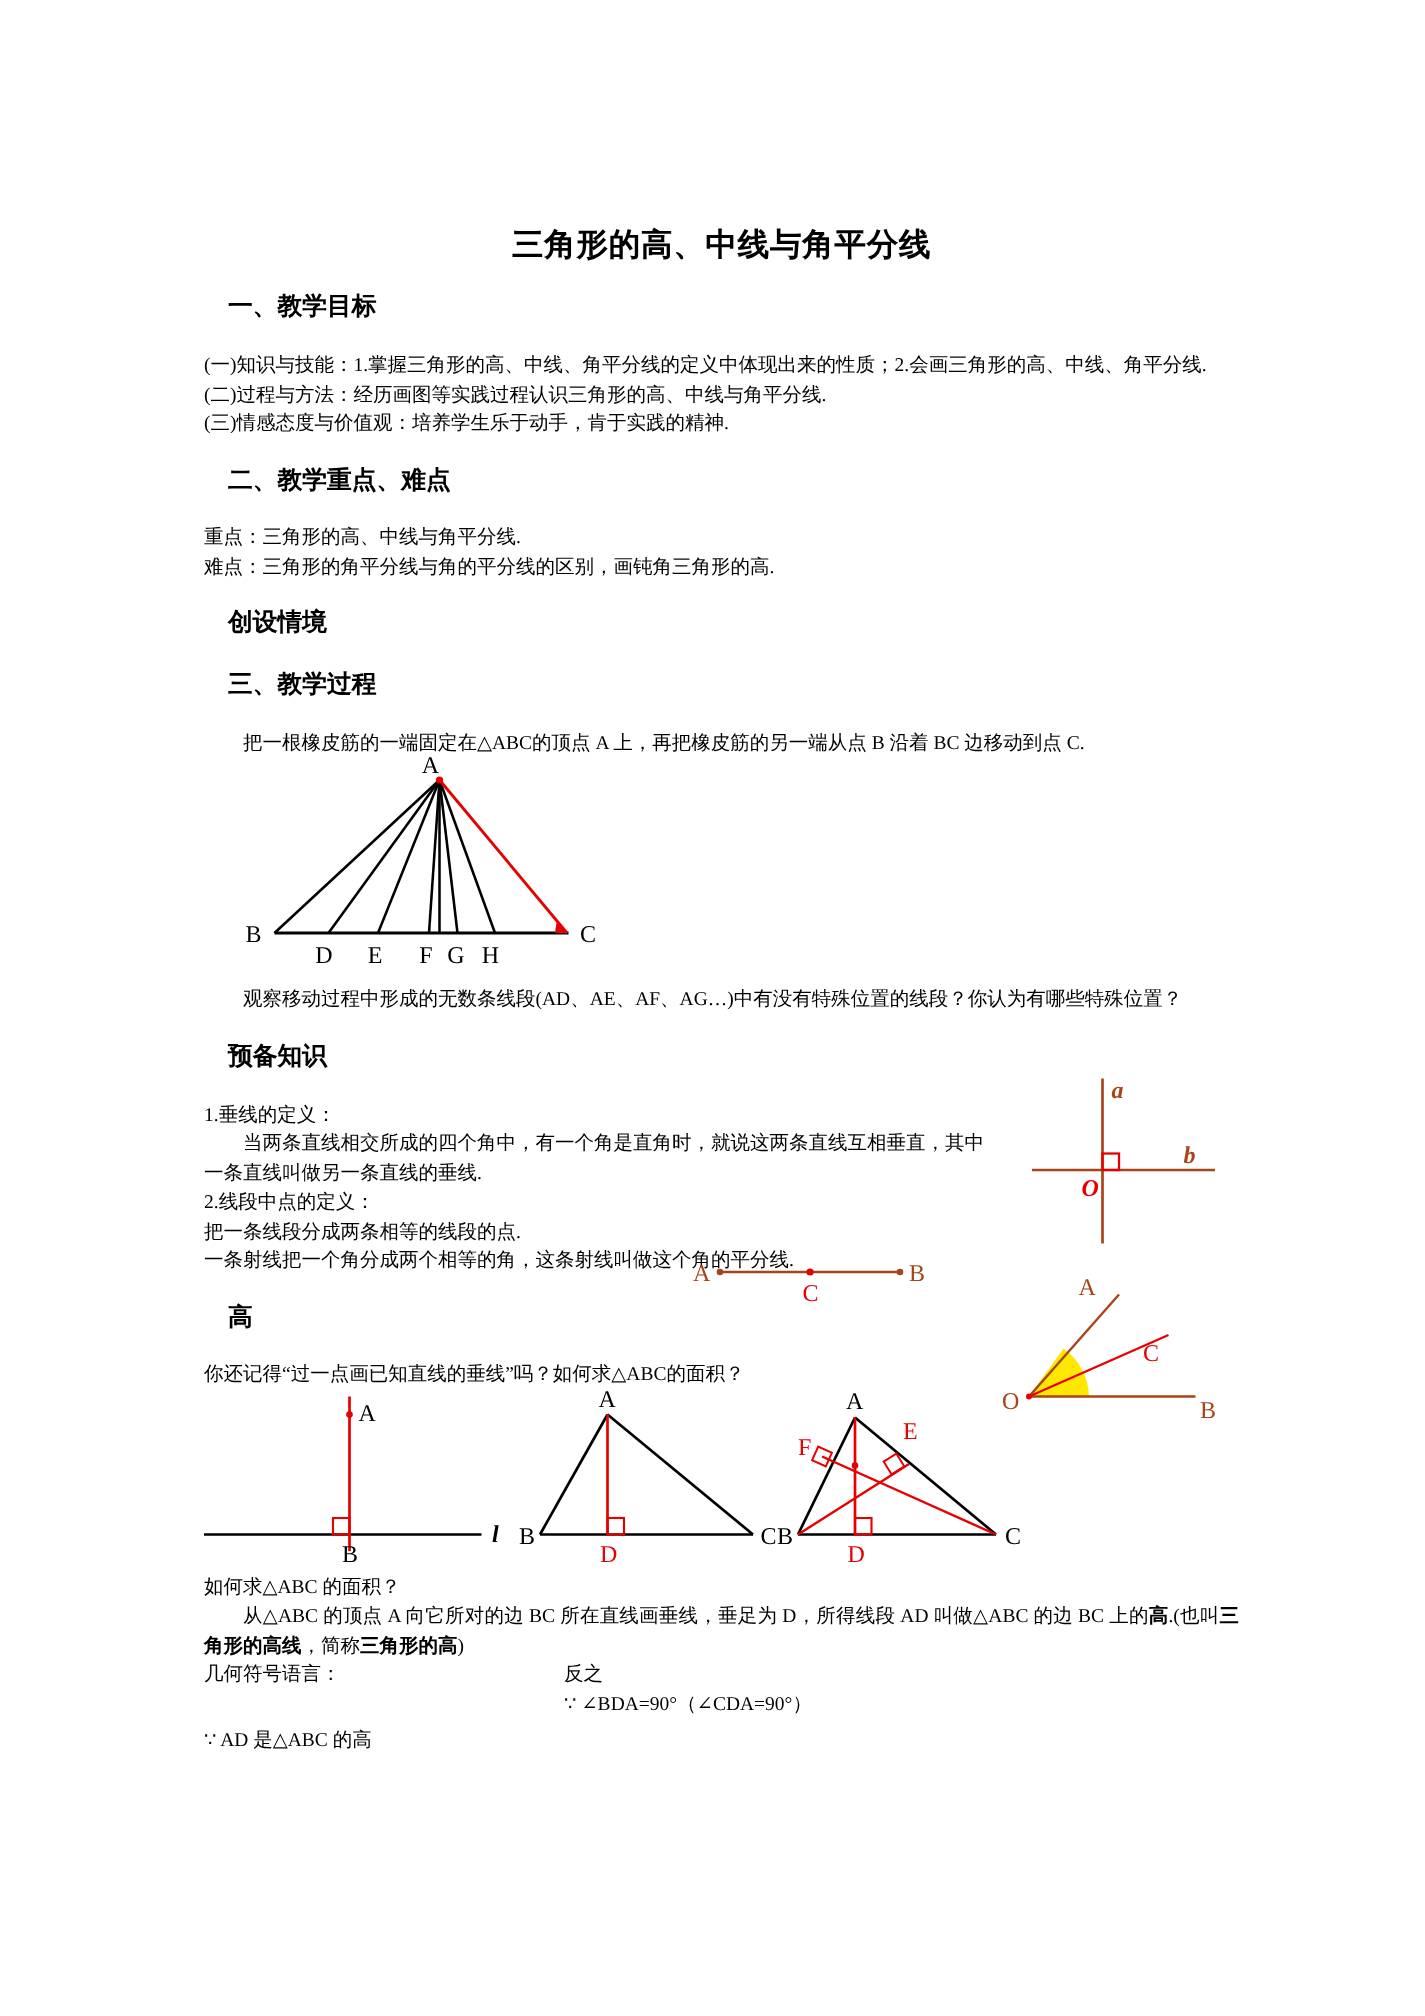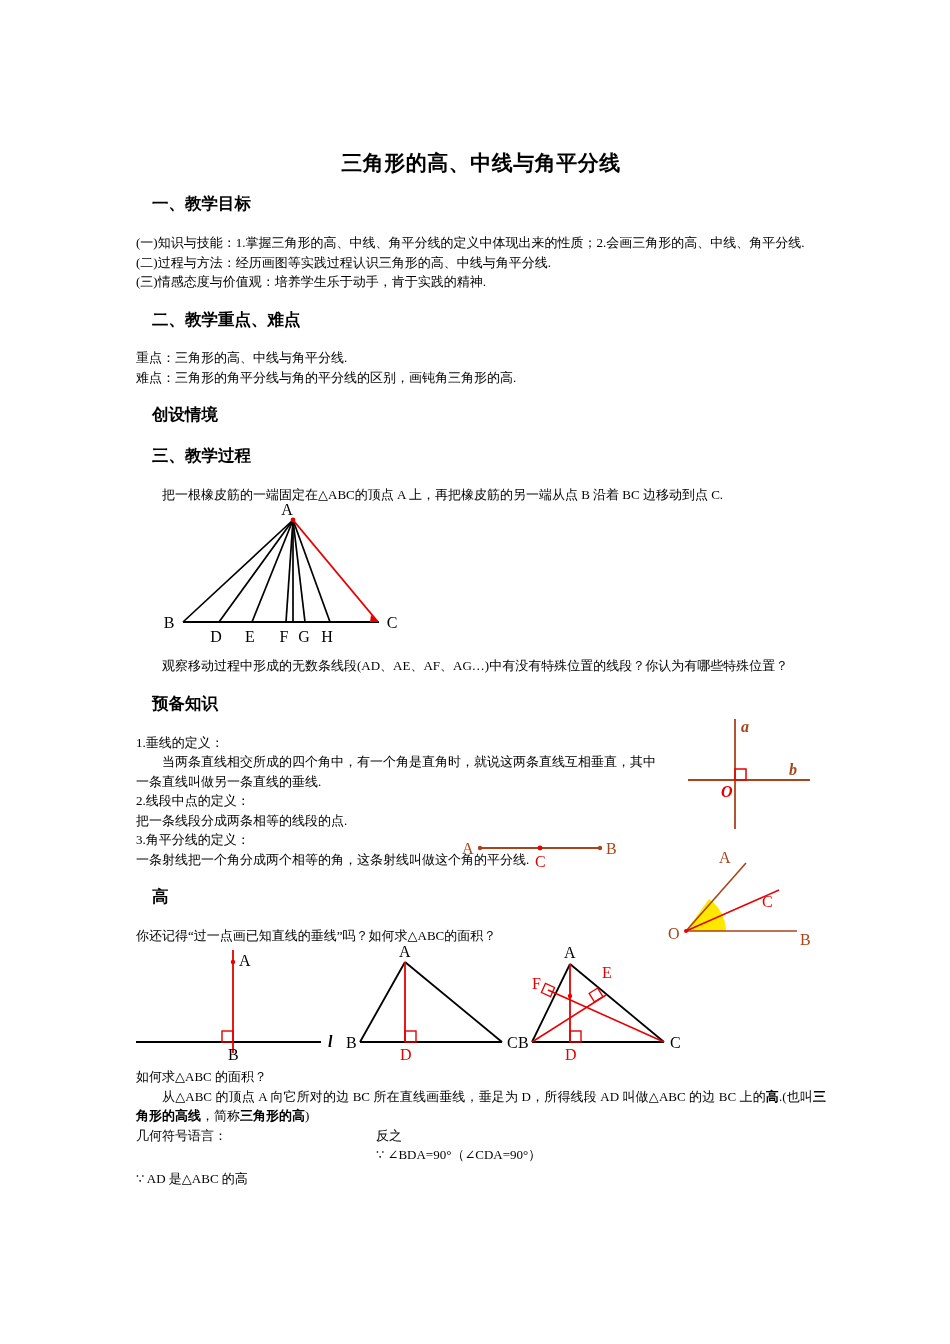--- a/index.html
+++ b/index.html
@@ -122,21 +122,20 @@
     <div class="para indent">观察移动过程中形成的无数条线段(AD、AE、AF、AG…)中有没有特殊位置的线段？你认为有哪些特殊位置？</div>
 
     <div class="h-sec">预备知识</div>
 
     <div class="rowline">
       <div class="col-left">
         <div class="para">1.垂线的定义：</div>
         <div class="para indent">当两条直线相交所成的四个角中，有一个角是直角时，就说这两条直线互相垂直，其中一条直线叫做另一条直线的垂线.</div>
         <div class="para">2.线段中点的定义：</div>
         <div class="para">把一条线段分成两条相等的线段的点.</div>
-        <div class="para">3.角平分线的定义：</div>
         <div class="para">一条射线把一个角分成两个相等的角，这条射线叫做这个角的平分线.</div>
       </div>
       <div class="col-right"></div>
     </div>
 
     <div class="fig-abs" style="left:552px; top:567px; width:145px; height:115px;">
       <svg width="145" height="115" viewBox="0 0 145 115">
         <line x1="47" y1="2" x2="47" y2="112" stroke="#a8431a" stroke-width="1.8"></line>
         <line x1="0" y1="63" x2="122" y2="63" stroke="#a8431a" stroke-width="1.8"></line>
         <rect x="47" y="52" width="11" height="11" fill="none" stroke="#e60000" stroke-width="1.5"></rect>

